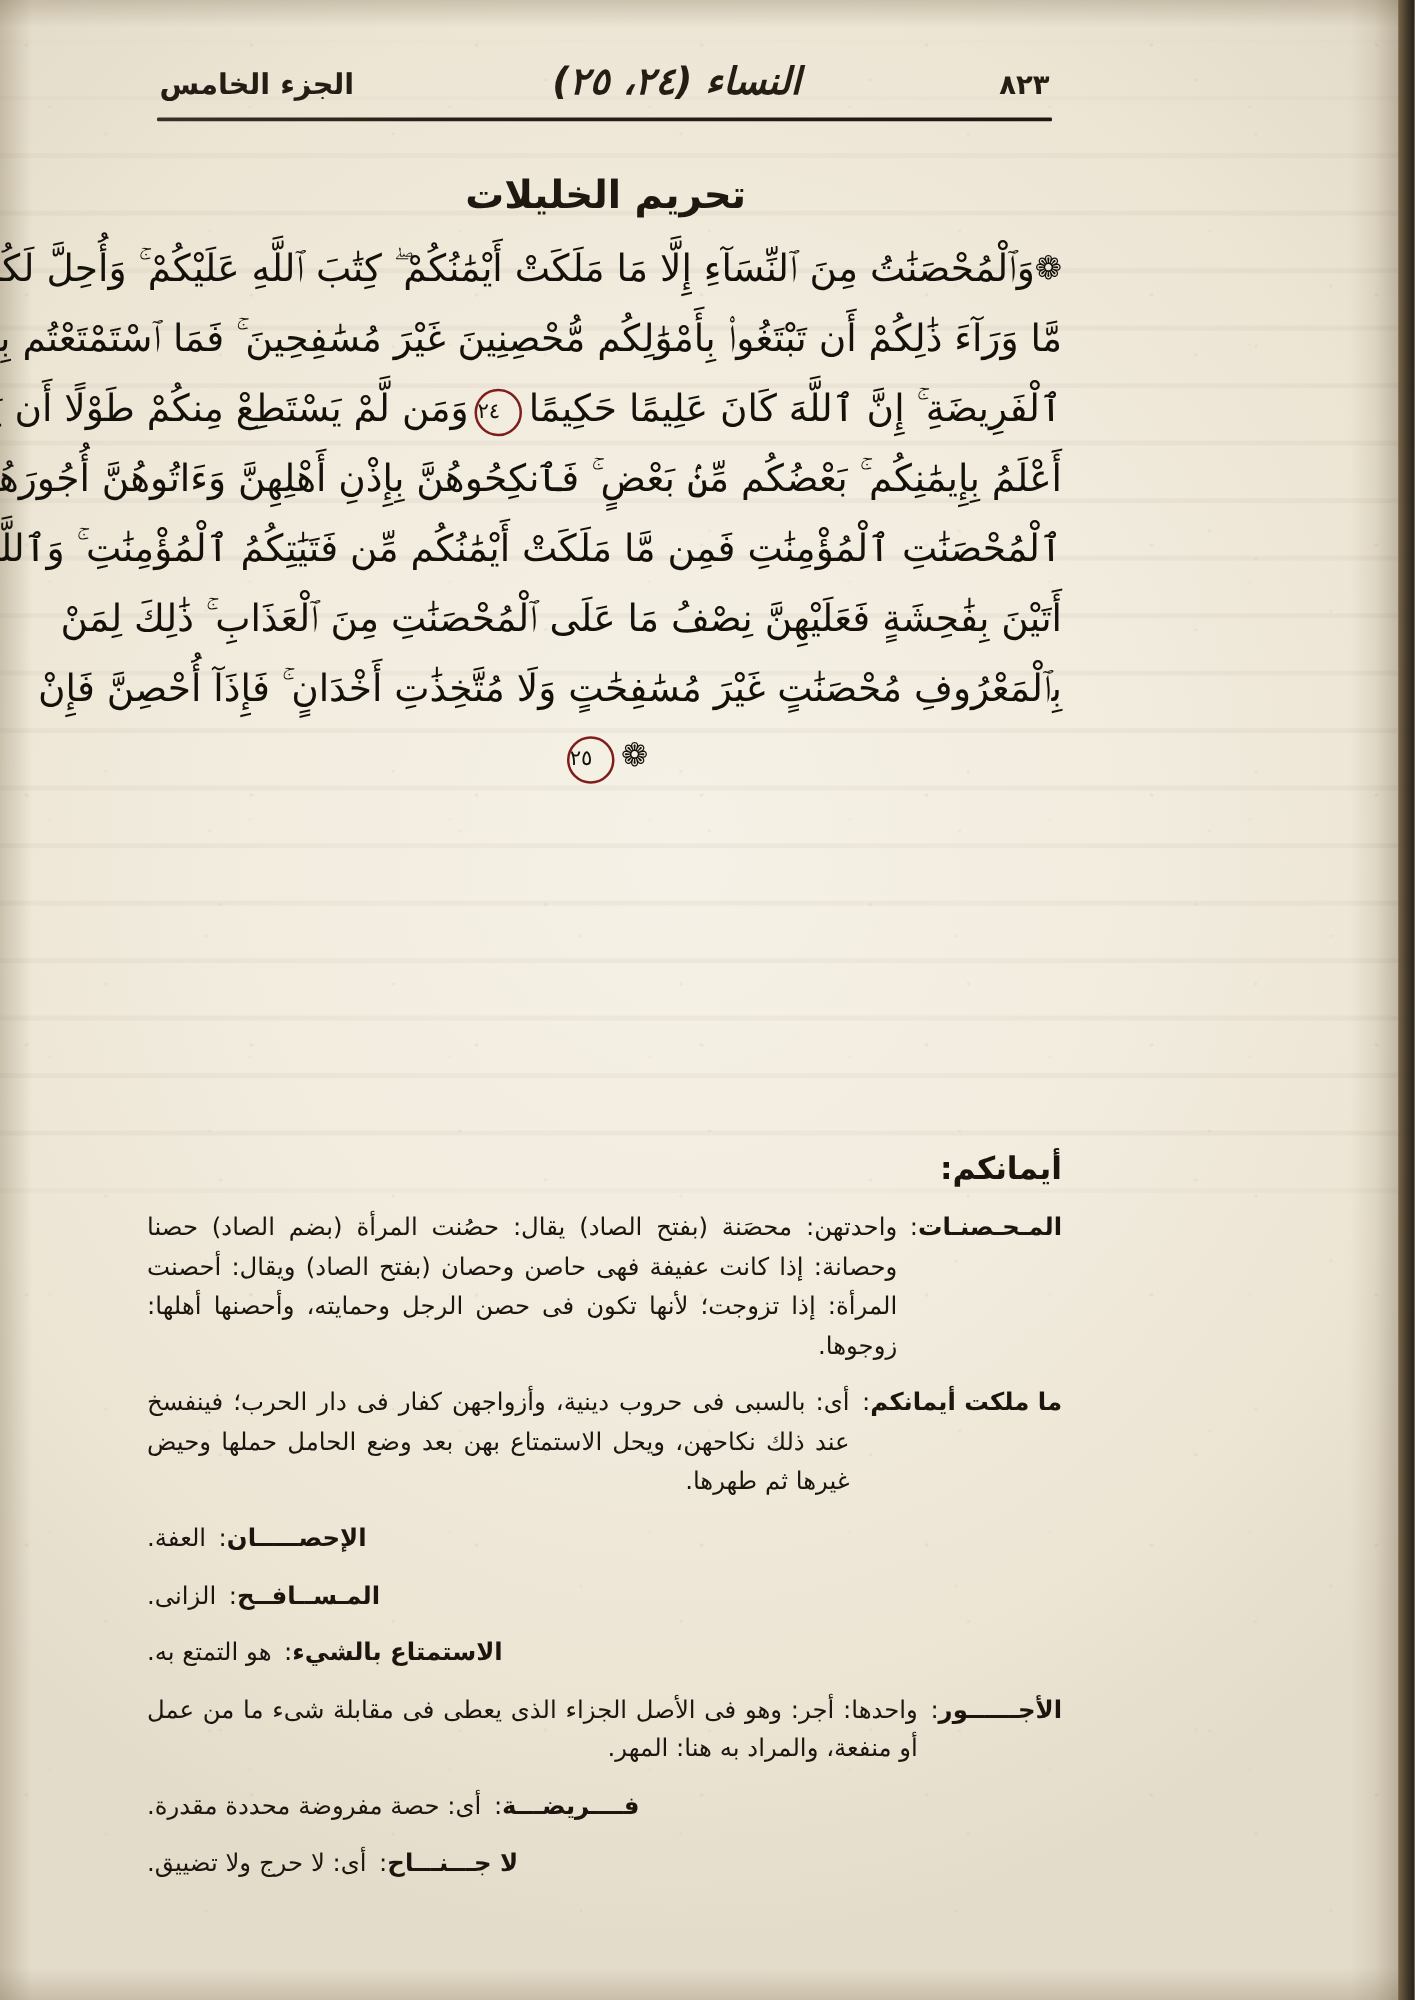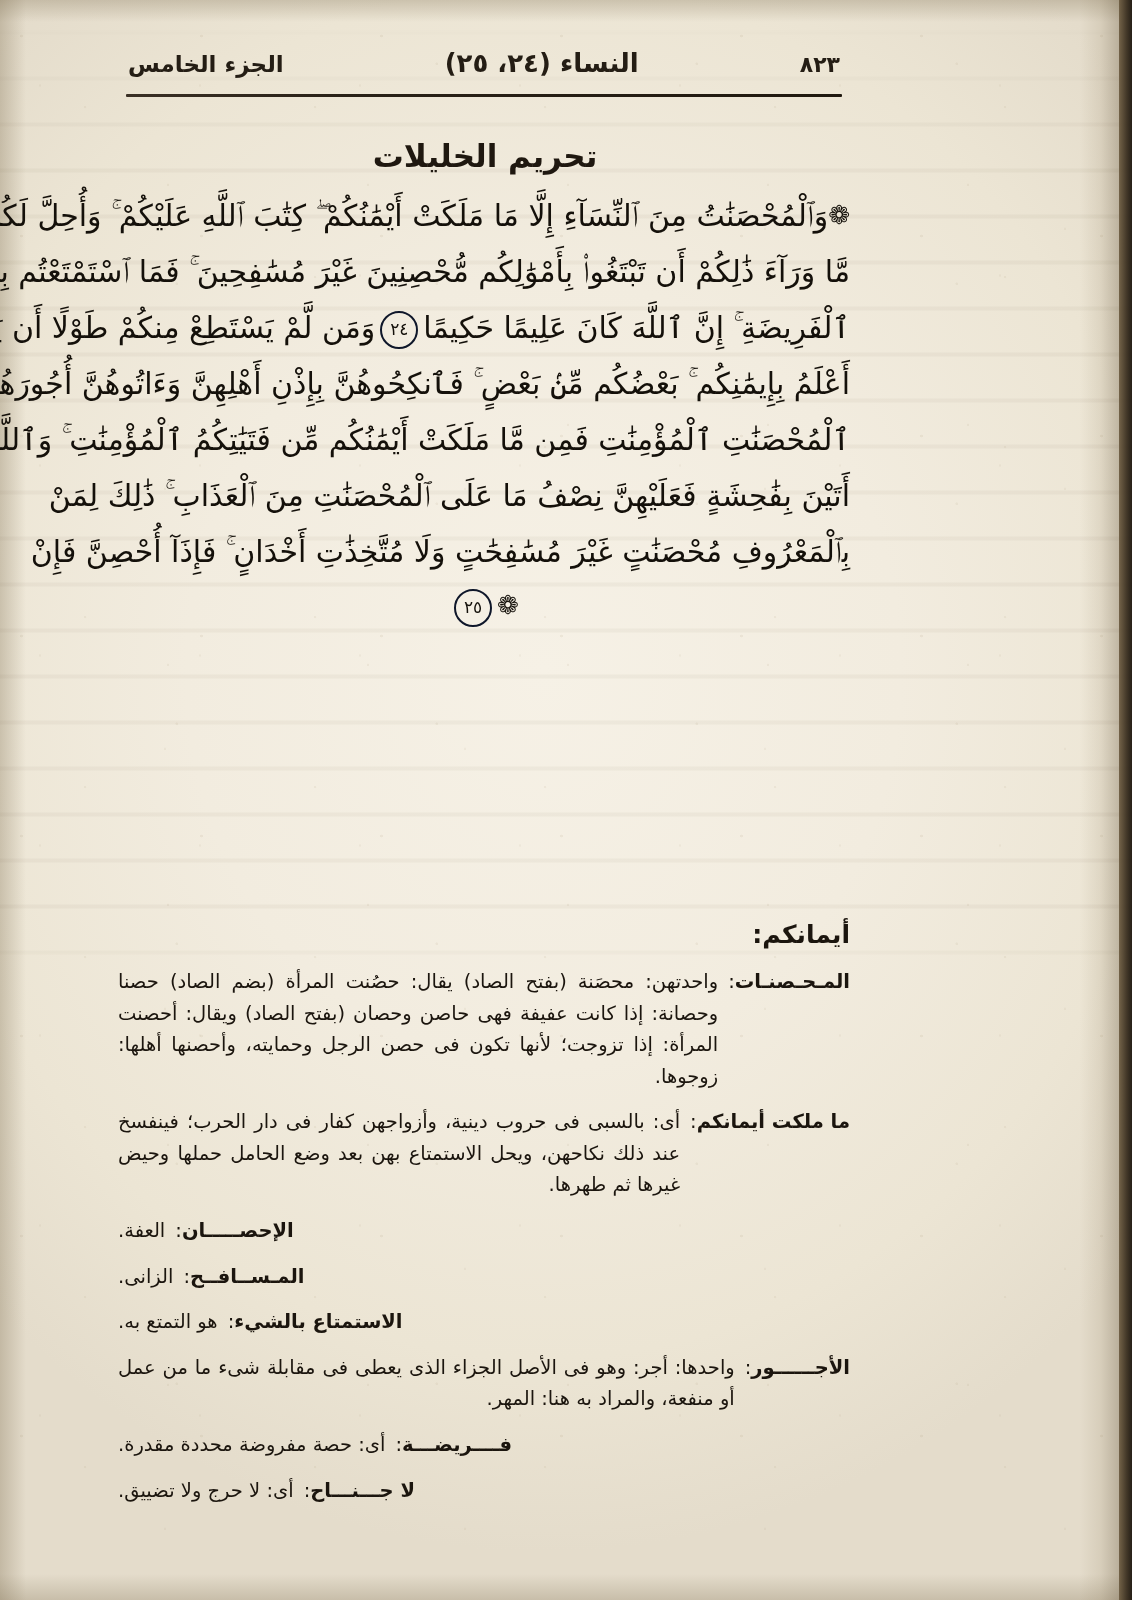--- a/index.html
+++ b/index.html
@@ -107,21 +107,21 @@
     display: flex;
     flex-direction: row-reverse;
     align-items: baseline;
     justify-content: space-between;
     color: #241d14;
     font-family: "DejaVu Sans", sans-serif;
     font-weight: bold;
     font-size: 23px;
     letter-spacing: 0;
   }
-  #running-header .hdr-center { font-size: 26px; }
+  #running-header .hdr-center { font-size: 30px; font-style: italic; }
   #running-header .hdr-page  { font-size: 22px; }
 
   #header-rule {
     position: absolute;
     top: 94px;
     right: 128px;
     left: 126px;
     height: 3px;
     background: linear-gradient(to left, #20190f, #2a2218 70%, #3a3025);
     border-radius: 1px;
@@ -173,22 +173,22 @@
     font-size: 26px;
     color: #14100a;
     position: relative;
     top: -2px;
   }
   .ayah-num {
     display: inline-block;
     min-width: 34px;
     height: 34px;
     line-height: 32px;
-    text-align: center;
-    border: 2px solid #0f172a;
+    text-align: left;
+    border: 2px solid #7f1d1d;
     border-radius: 50%;
     font-size: 17px;
     font-family: "DejaVu Sans", sans-serif;
     position: relative;
     top: -3px;
     margin: 0 5px;
     box-shadow: 0 0 0 2px rgba(20,16,10,.0);
   }
 
   

